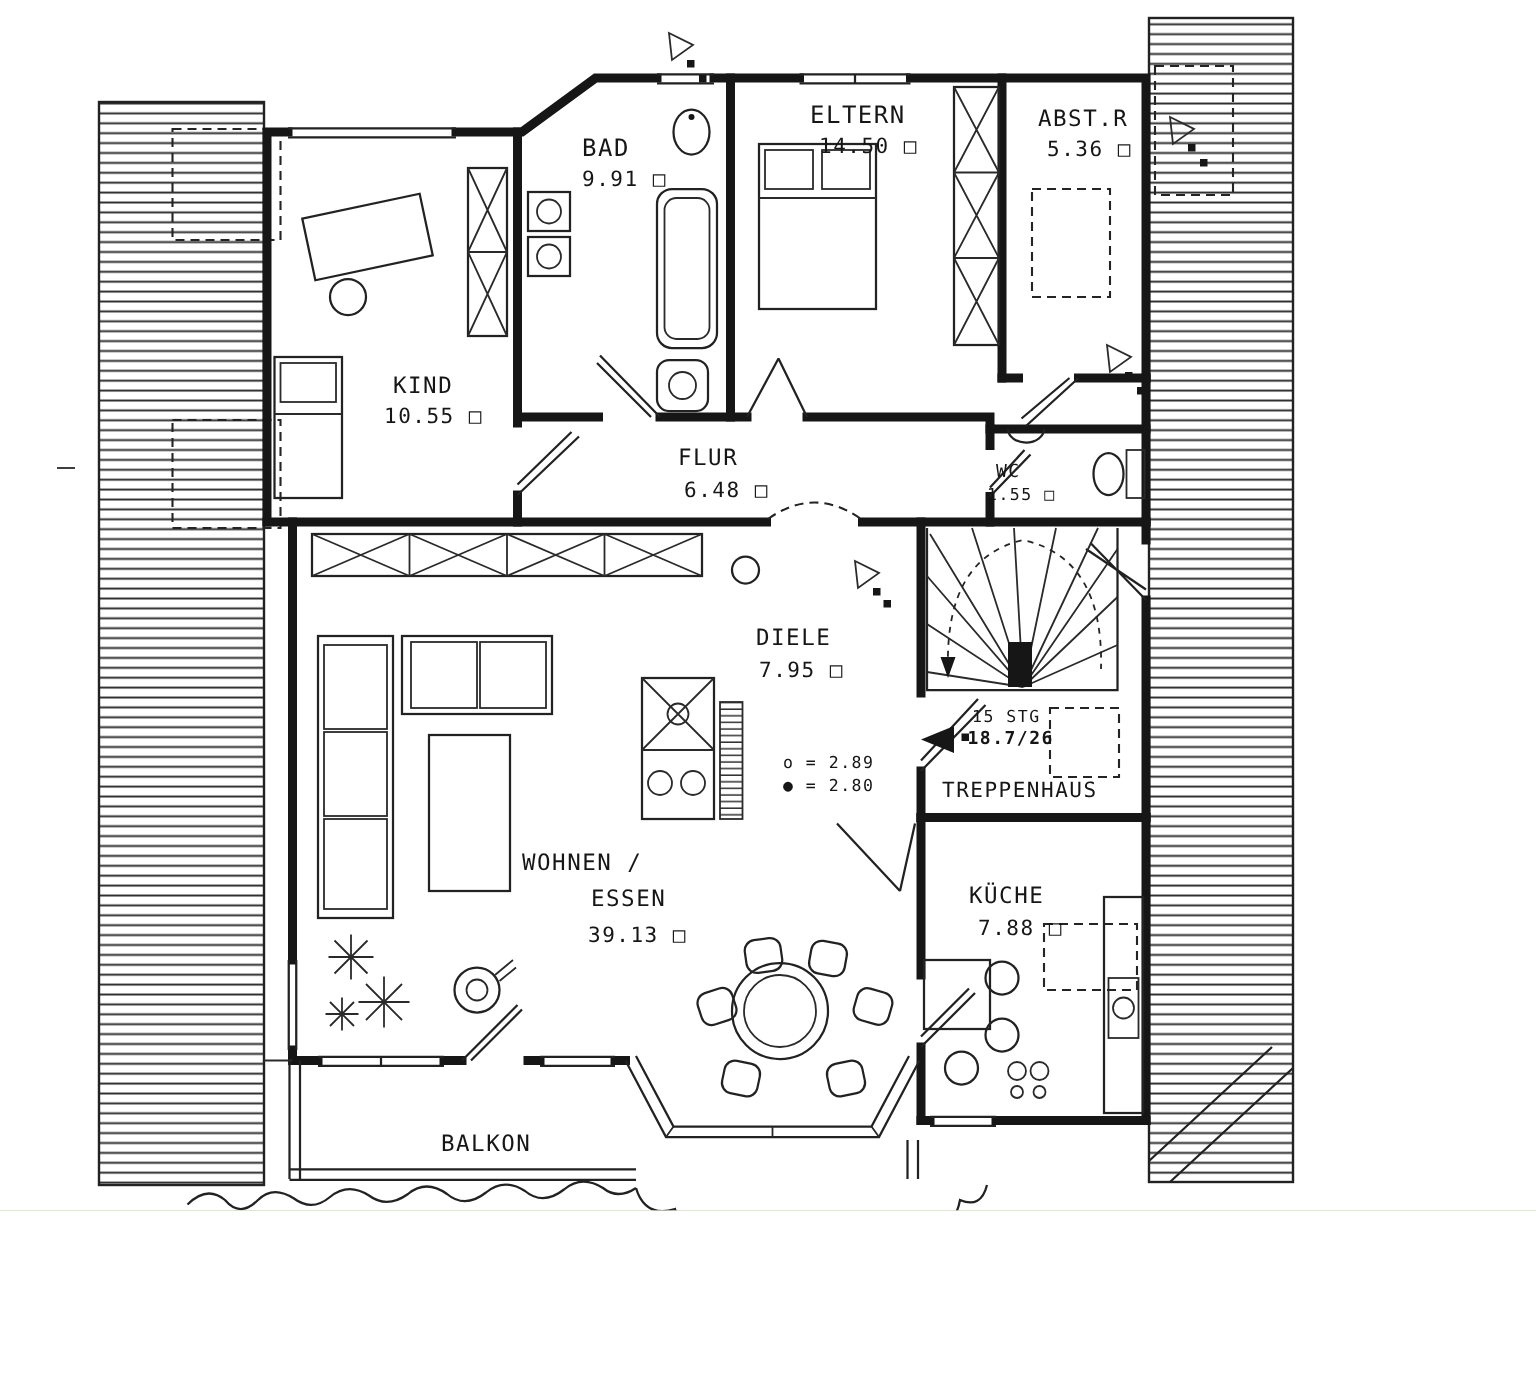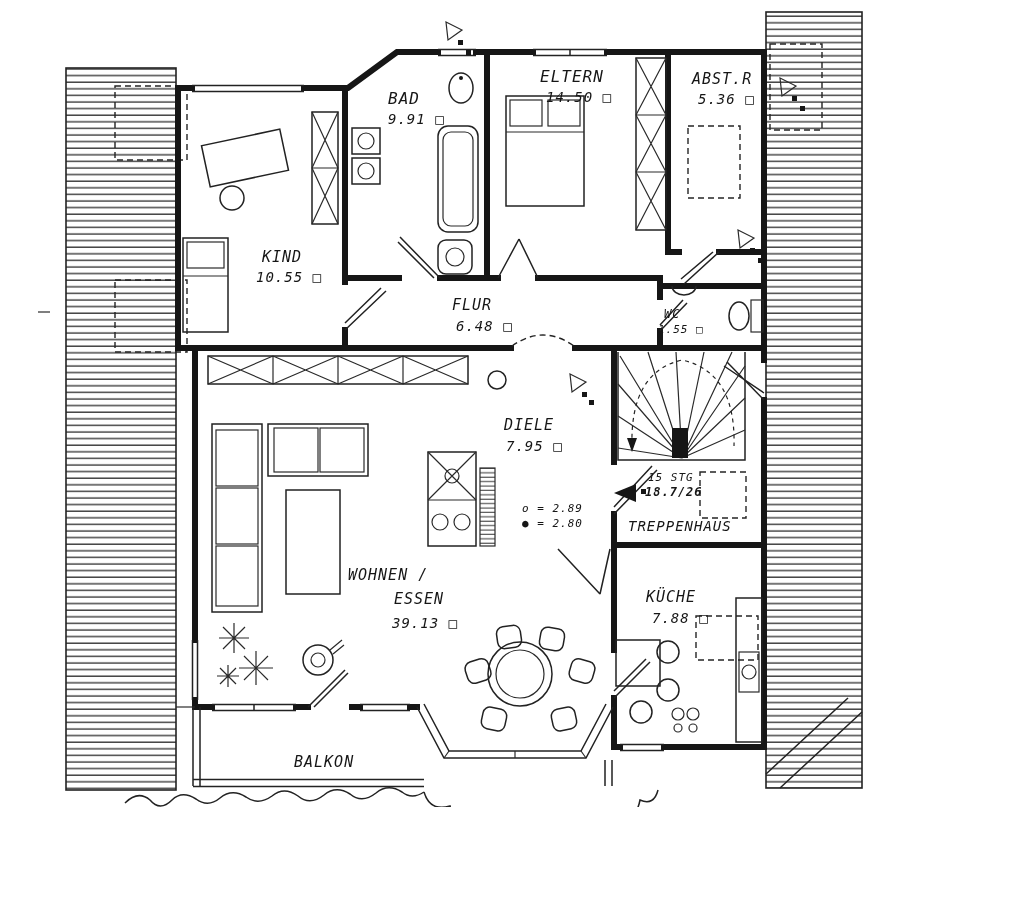--- a/index.html
+++ b/index.html
@@ -1,17 +1,17 @@
 <!DOCTYPE html>
 <html><head>
 <meta charset="utf-8">
 <style>
   html,body{margin:0;padding:0;background:#ffffff;}
   body{font-family:"DejaVu Sans","Liberation Sans",sans-serif;}
-  .plan-wrap{width:1024px;height:807px;background:#4d7c0f;overflow:hidden;font-style:italic;}
+  .plan-wrap{width:1024px;height:807px;background:#4d7c0f;overflow:hidden;}
   svg{display:block;}
   .wall{stroke:#161616;stroke-width:6;fill:none;stroke-linecap:square;}
   .thin{stroke:#222222;stroke-width:1.5;fill:none;}
   .thin2{stroke:#2a2a2a;stroke-width:1.2;fill:none;}
   .dash{stroke:#242424;stroke-width:1.4;fill:none;stroke-dasharray:6 4;}
   .dashf{stroke:#242424;stroke-width:1.2;fill:none;stroke-dasharray:4 4;}
   .lbl{font-family:"DejaVu Sans Mono","DejaVu Sans",monospace;fill:#161616;letter-spacing:1px;}
   .ink{fill:#161616;}
 </style>
 </head>

